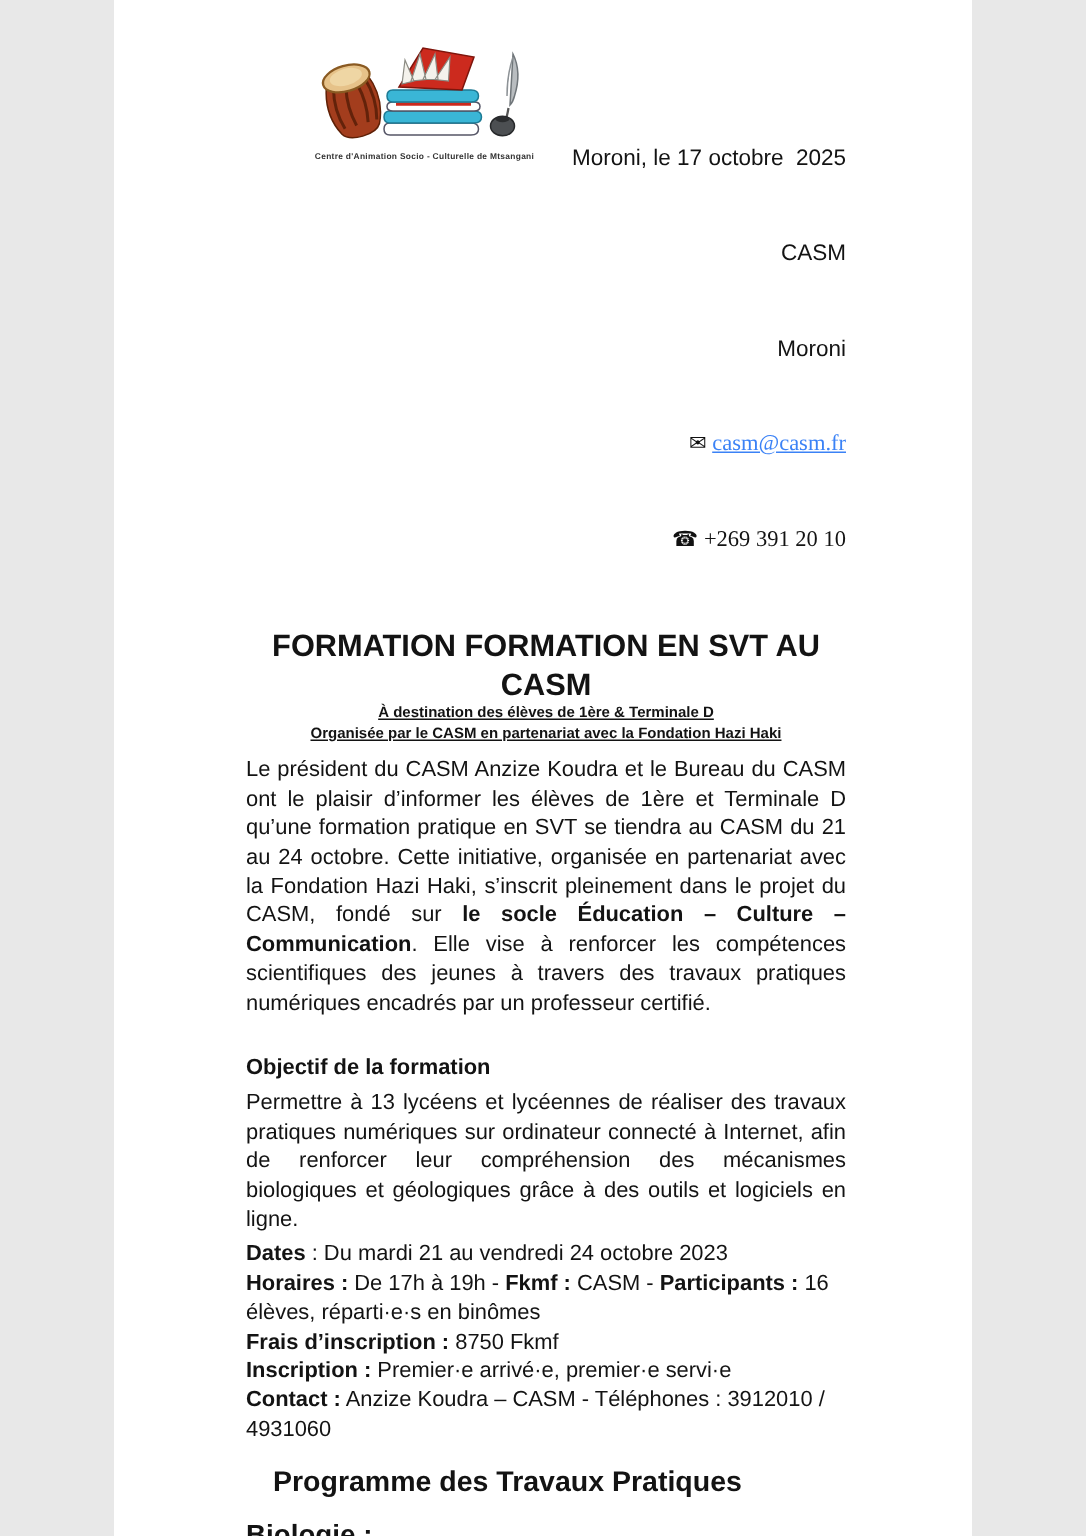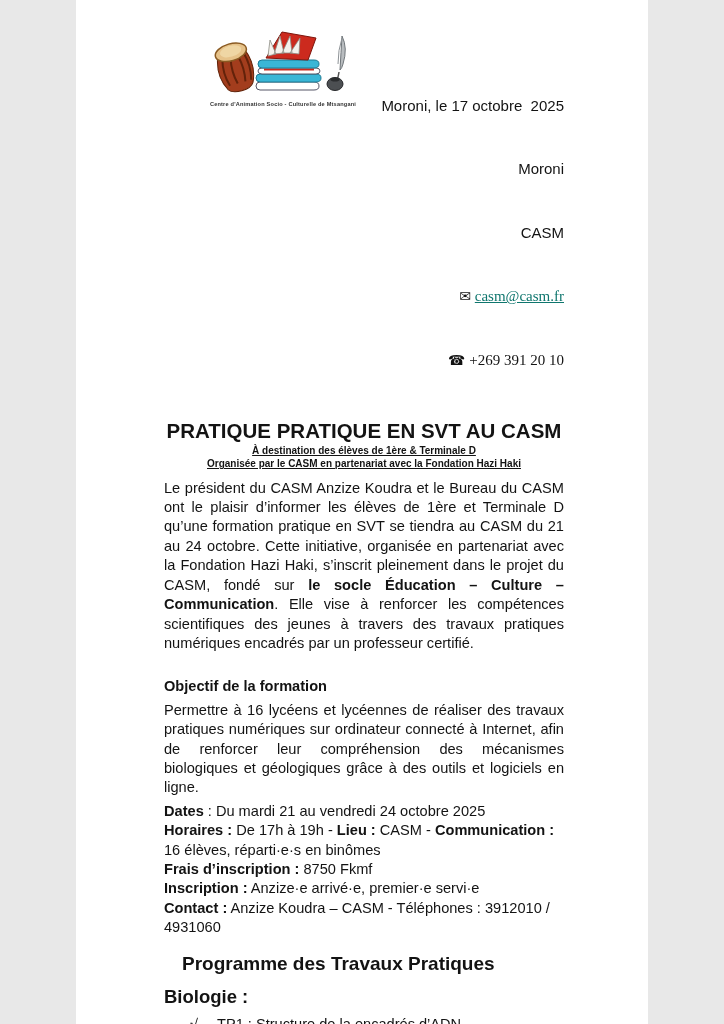--- a/index.html
+++ b/index.html
@@ -7,21 +7,21 @@
     box-sizing:border-box;width:572px;height:1024px;margin:0 auto;background:#ffffff;
     padding:26px 84px 0 88px;display:flex;flex-direction:column;overflow:hidden;
     font-family:"Liberation Sans",sans-serif;font-size:14.6px;line-height:1.33;color:#131313;
   }
   
   .header{display:flex;justify-content:space-between;align-items:flex-start;}
   .logo-wrap{margin-left:34px;text-align:center;width:170px;}
   .logo-caption{font-size:5.6px;font-weight:bold;color:#333;margin-top:2px;letter-spacing:.2px;}
   .contact{text-align:right;font-size:15px;line-height:1.42;margin-top:26px;white-space:pre-wrap;}
   .serif{font-family:"Liberation Serif",serif;}
-  a.link{color:#0f766e;text-decoration:underline;cursor:pointer;}
+  a.link{color:#3b82f6;text-decoration:underline;cursor:pointer;}
   .icon-glyph{font-family:"DejaVu Sans",sans-serif;font-size:14px;color:#111;}
   
   .title-block{text-align:center;margin-top:4px;}
   .title-main{font-size:20.5px;font-weight:bold;line-height:1.25;}
   .title-sub{font-size:10px;font-weight:bold;line-height:1.35;text-decoration:underline;}
   
   .para{text-align:justify;margin-top:8px;}
   .b{font-weight:bold;}
   .sec-head{font-weight:bold;margin-top:24px;}
   .info-line{text-align:left;}
@@ -68,43 +68,43 @@
           <path d="M135 46 q-1 6 -2 8" stroke="#555" stroke-width="1.5" fill="none"></path>
           <ellipse cx="131" cy="58" rx="8" ry="6.5" fill="#4c4f52" stroke="#26282a" stroke-width="1"></ellipse>
           <ellipse cx="131" cy="53.5" rx="4.5" ry="2" fill="#2b2d2f"></ellipse>
         </g>
       </svg>
       <div class="logo-caption">Centre d'Animation Socio - Culturelle de Mtsangani</div>
     </div>
 
     <div class="contact">
       <div>Moroni, le 17 octobre  2025</div>
+      <div>CASM</div>
       <div>Moroni</div>
-      <div>CASM</div>
       <div class="serif"><span class="icon-glyph">✉</span> <a class="link">casm@casm.fr</a></div>
       <div class="serif"><span class="icon-glyph">☎</span> <span>+269 391 20 10</span></div>
     </div>
   </div>
 
   <div class="title-block">
-    <div class="title-main">PRATIQUE PRATIQUE EN SVT AU CASM</div>
+    <div class="title-main">FORMATION FORMATION EN SVT AU CASM</div>
     <div class="title-sub">À destination des élèves de 1ère &amp; Terminale D</div>
     <div class="title-sub">Organisée par le CASM en partenariat avec la Fondation Hazi Haki</div>
   </div>
 
   <div class="para"><span>Le président du CASM Anzize Koudra et le Bureau du CASM ont le plaisir d’informer les élèves de 1ère et Terminale D qu’une formation pratique en SVT se tiendra au CASM du 21 au 24 octobre. Cette initiative, organisée en partenariat avec la Fondation Hazi Haki, s’inscrit pleinement dans le projet du CASM, fondé sur </span><span class="b">le socle Éducation – Culture – Communication</span><span>. Elle vise à renforcer les compétences scientifiques des jeunes à travers des travaux pratiques numériques encadrés par un professeur certifié.</span></div>
 
   <div class="sec-head">Objectif de la formation</div>
-  <div class="para" style="margin-top:4px;">Permettre à 16 lycéens et lycéennes de réaliser des travaux pratiques numériques sur ordinateur connecté à Internet, afin de renforcer leur compréhension des mécanismes biologiques et géologiques grâce à des outils et logiciels en ligne.</div>
+  <div class="para" style="margin-top:4px;">Permettre à 13 lycéens et lycéennes de réaliser des travaux pratiques numériques sur ordinateur connecté à Internet, afin de renforcer leur compréhension des mécanismes biologiques et géologiques grâce à des outils et logiciels en ligne.</div>
 
   <div style="margin-top:4px;">
-    <div class="info-line"><span class="b">Dates</span><span> : Du mardi 21 au vendredi 24 octobre 2025</span></div>
-    <div class="info-line"><span class="b">Horaires :</span><span> De 17h à 19h - </span><span class="b">Lieu :</span><span> CASM - </span><span class="b">Communication :</span><span> 16 élèves, réparti·e·s en binômes</span></div>
+    <div class="info-line"><span class="b">Dates</span><span> : Du mardi 21 au vendredi 24 octobre 2023</span></div>
+    <div class="info-line"><span class="b">Horaires :</span><span> De 17h à 19h - </span><span class="b">Fkmf :</span><span> CASM - </span><span class="b">Participants :</span><span> 16 élèves, réparti·e·s en binômes</span></div>
     <div class="info-line"><span class="b">Frais d’inscription :</span><span> 8750 Fkmf</span></div>
-    <div class="info-line"><span class="b">Inscription :</span><span> Anzize·e arrivé·e, premier·e servi·e</span></div>
+    <div class="info-line"><span class="b">Inscription :</span><span> Premier·e arrivé·e, premier·e servi·e</span></div>
     <div class="info-line"><span class="b">Contact :</span><span> Anzize Koudra – CASM - Téléphones : 3912010 / 4931060</span></div>
   </div>
 
   <div class="big-head">Programme des Travaux Pratiques</div>
 
   <div class="head2">Biologie :</div>
   <ul class="checks">
     <li>
         <span class="check">√</span>
         <span>TP1 : Structure de la encadrés d’ADN</span>

